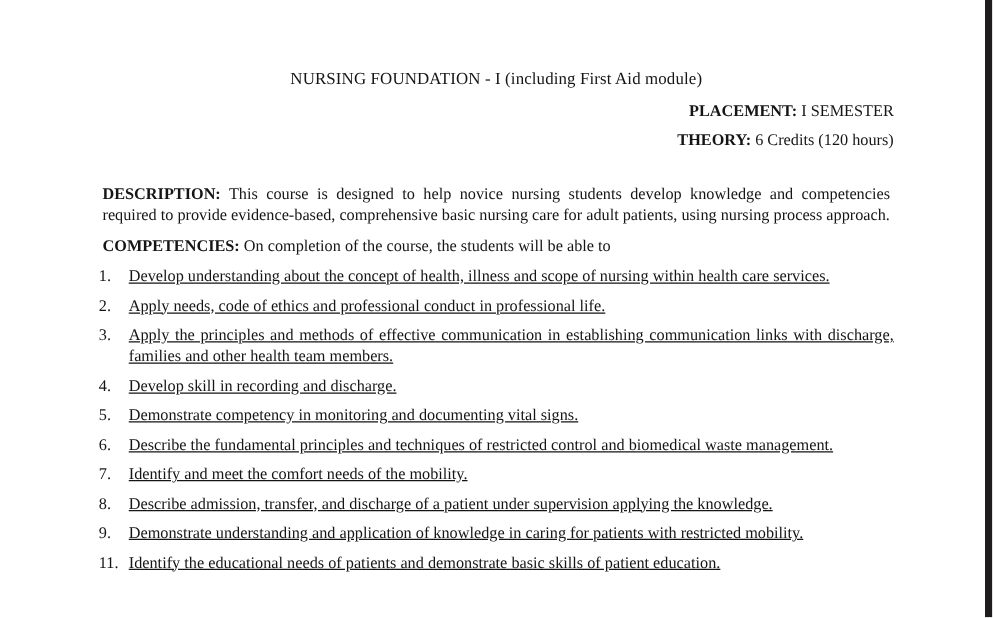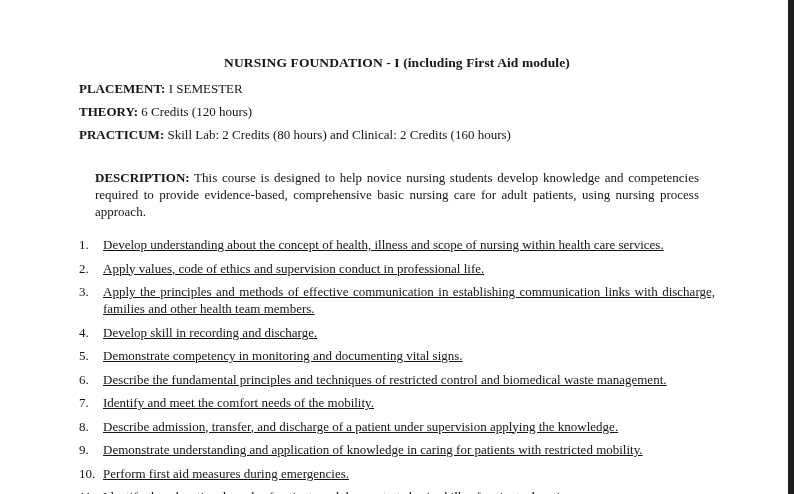--- a/index.html
+++ b/index.html
@@ -15,35 +15,36 @@
     overflow: hidden;
     font-family: "Liberation Serif", "DejaVu Serif", serif;
     color: #151515;
     font-size: 13px;
     line-height: 17px;
     box-sizing: border-box;
     padding: 54px 79px 0 79px;
   }
   .doc-title {
     font-size: 13.5px;
-    font-weight: bold;
+    font-weight: normal;
     text-align: center;
     margin: 0 0 9px 0;
     line-height: 17px;
     letter-spacing: 0.1px;
   }
   .meta-line {
     margin: 0 0 6px 0;
     line-height: 17px;
+    text-align: right;
   }
   .label {
     font-weight: bold;
   }
   .para {
-    margin: 16px;
+    margin: 3px;
     text-align: justify;
   }
   .para.description {
     margin-top: 26px;
   }
   .para.competencies-intro {
     margin-top: 8px;
     text-align: left;
   }
   .clist {
@@ -82,39 +83,39 @@
   <div class="meta-line">
     <span class="label">PLACEMENT:</span>
     <span>I SEMESTER</span>
   </div>
 
   <div class="meta-line">
     <span class="label">THEORY:</span>
     <span>6 Credits (120 hours)</span>
   </div>
 
-  <div class="meta-line">
-    <span class="label">PRACTICUM:</span>
-    <span>Skill Lab: 2 Credits (80 hours) and Clinical: 2 Credits (160 hours)</span>
-  </div>
 
   <p class="para description">
     <span class="label">DESCRIPTION:</span>
     <span>This course is designed to help novice nursing students develop knowledge and competencies required to provide evidence-based, comprehensive basic nursing care for adult patients, using nursing process approach.</span>
   </p>
 
+  <p class="para competencies-intro">
+    <span class="label">COMPETENCIES:</span>
+    <span>On completion of the course, the students will be able to</span>
+  </p>
 
   <div class="clist">
       <div class="citem">
         <span class="cnum">1.</span>
         <span class="ctext">Develop understanding about the concept of health, illness and scope of nursing within health care services.</span>
       </div>
       <div class="citem">
         <span class="cnum">2.</span>
-        <span class="ctext">Apply values, code of ethics and supervision conduct in professional life.</span>
+        <span class="ctext">Apply needs, code of ethics and professional conduct in professional life.</span>
       </div>
       <div class="citem">
         <span class="cnum">3.</span>
         <span class="ctext">Apply the principles and methods of effective communication in establishing communication links with discharge, families and other health team members.</span>
       </div>
       <div class="citem">
         <span class="cnum">4.</span>
         <span class="ctext">Develop skill in recording and discharge.</span>
       </div>
       <div class="citem">
@@ -131,24 +132,20 @@
       </div>
       <div class="citem">
         <span class="cnum">8.</span>
         <span class="ctext">Describe admission, transfer, and discharge of a patient under supervision applying the knowledge.</span>
       </div>
       <div class="citem">
         <span class="cnum">9.</span>
         <span class="ctext">Demonstrate understanding and application of knowledge in caring for patients with restricted mobility.</span>
       </div>
       <div class="citem">
-        <span class="cnum">10.</span>
-        <span class="ctext">Perform first aid measures during emergencies.</span>
-      </div>
-      <div class="citem">
         <span class="cnum">11.</span>
         <span class="ctext">Identify the educational needs of patients and demonstrate basic skills of patient education.</span>
       </div>
     </div>
 
   <div class="right-edge-bar"></div>
 
 </div>
 
 </body></html>

